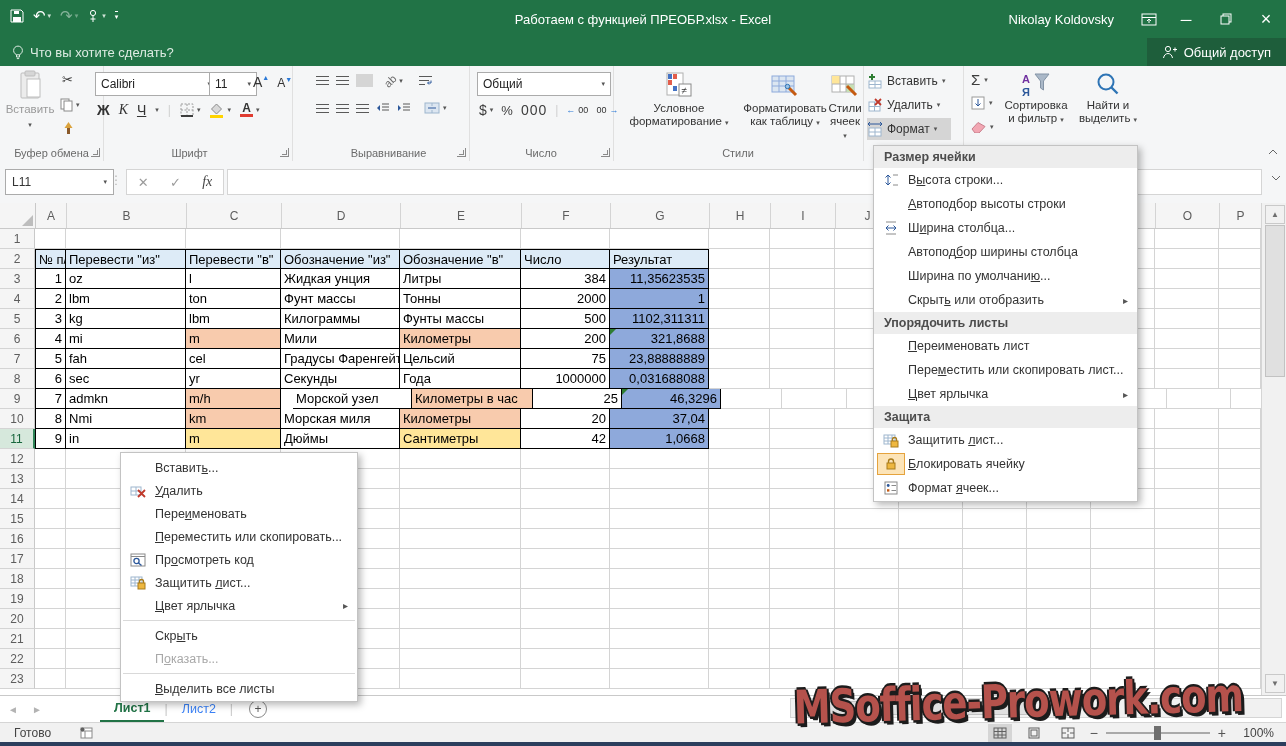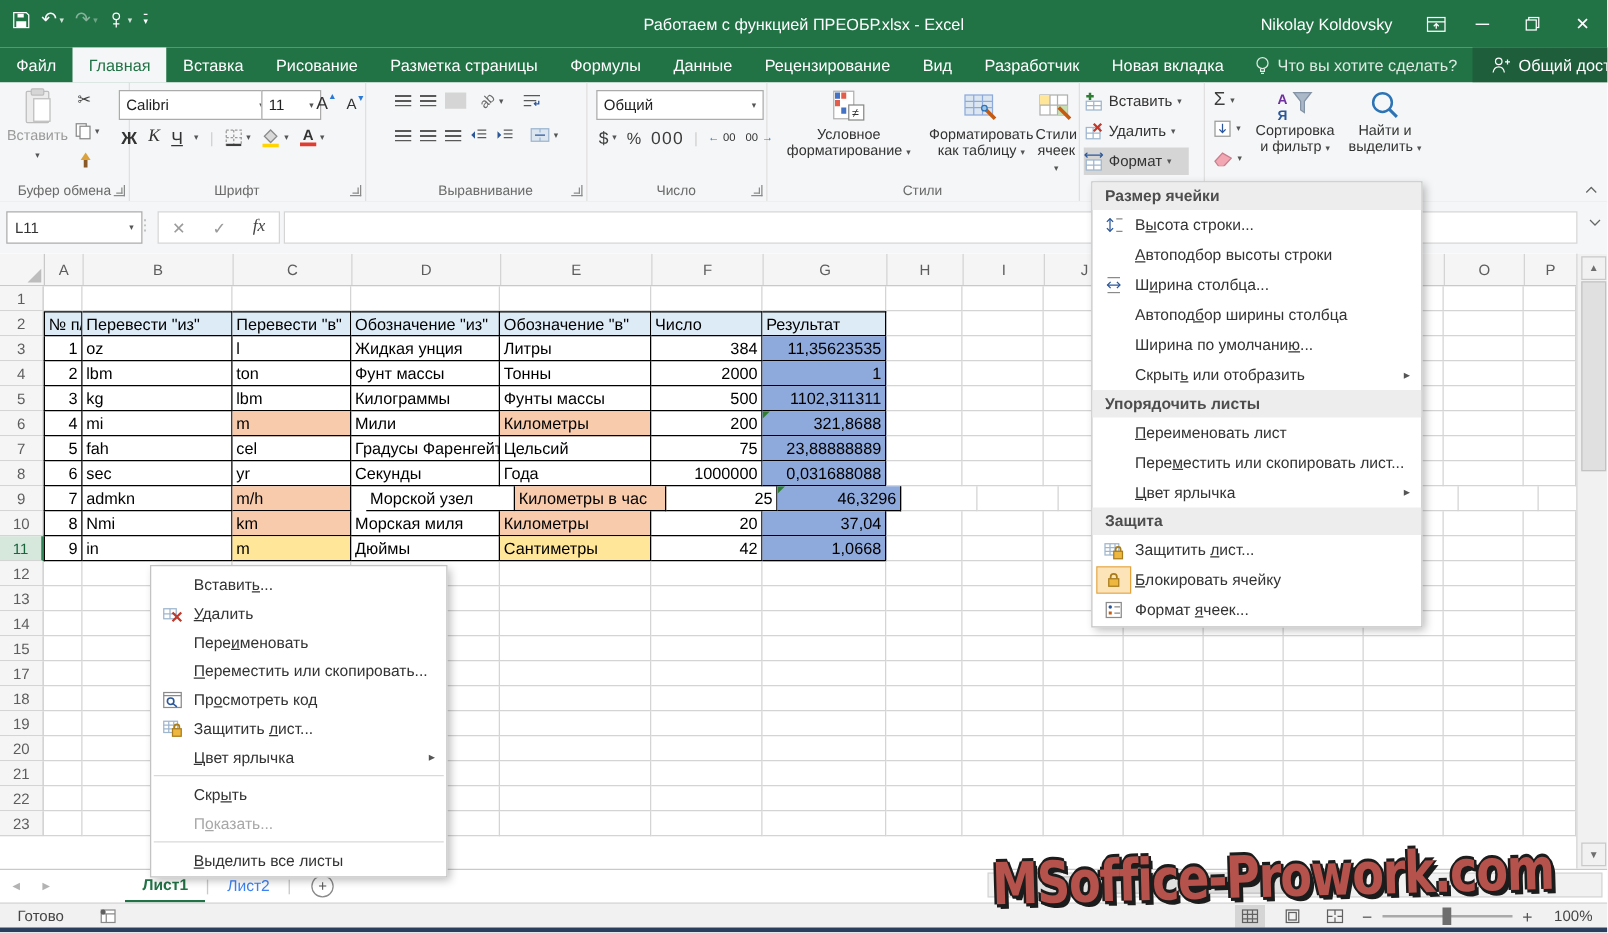--- a/index.html
+++ b/index.html
@@ -179,33 +179,20 @@
         <svg width="12" height="12">
             <rect x="3" y="1" width="8" height="8" fill="none" stroke="#fff"></rect>
             <rect x="1" y="3" width="8" height="8" fill="#217346" stroke="#fff"></rect>
           </svg>
       </span>
       <span class="winbtn" style="font-size:18px;">×</span>
     </div>
   </div>
 
   <div class="tabrow">
-    <div style="display:flex;" id="ribbon-tabs">
-        <div class="rtab">Файл</div>
-        <div class="rtab active">Главная</div>
-        <div class="rtab">Вставка</div>
-        <div class="rtab">Рисование</div>
-        <div class="rtab">Разметка страницы</div>
-        <div class="rtab">Формулы</div>
-        <div class="rtab">Данные</div>
-        <div class="rtab">Рецензирование</div>
-        <div class="rtab">Вид</div>
-        <div class="rtab">Разработчик</div>
-        <div class="rtab">Новая вкладка</div>
-      </div>
     <div class="tellme">
       <svg width="12" height="15">
           <circle cx="6" cy="5.5" r="4.4" fill="none" stroke="#ddebe2"></circle>
           <path d="M4.5 10v2h3v-2M4.8 13.6h2.4" stroke="#ddebe2" fill="none"></path>
         </svg>
       <span>Что вы хотите сделать?</span>
     </div>
     <div class="share">
       <svg width="15" height="14">
           <circle cx="6" cy="4" r="2.6" fill="none" stroke="#fff"></circle>
@@ -796,20 +783,39 @@
           <div class="cell" style="width: 65px;"></div>
           <div class="cell" style="width: 64px;"></div>
           <div class="cell" style="width: 64px;"></div>
           <div class="cell" style="width: 64px;"></div>
           <div class="cell" style="width: 64px;"></div>
           <div class="cell" style="width: 64px;"></div>
           <div class="cell" style="width: 64px;"></div>
           <div class="cell" style="width: 42px;"></div>
         </div>
         <div class="grow">
+          <div class="rowhdr">16</div>
+          <div class="cell" style="width: 31px;"></div>
+          <div class="cell" style="width: 120px;"></div>
+          <div class="cell" style="width: 95px;"></div>
+          <div class="cell" style="width: 119px;"></div>
+          <div class="cell" style="width: 121px;"></div>
+          <div class="cell" style="width: 89px;"></div>
+          <div class="cell" style="width: 99px;"></div>
+          <div class="cell" style="width: 61px;"></div>
+          <div class="cell" style="width: 65px;"></div>
+          <div class="cell" style="width: 64px;"></div>
+          <div class="cell" style="width: 64px;"></div>
+          <div class="cell" style="width: 64px;"></div>
+          <div class="cell" style="width: 64px;"></div>
+          <div class="cell" style="width: 64px;"></div>
+          <div class="cell" style="width: 64px;"></div>
+          <div class="cell" style="width: 42px;"></div>
+        </div>
+        <div class="grow">
           <div class="rowhdr">17</div>
           <div class="cell" style="width: 31px;"></div>
           <div class="cell" style="width: 120px;"></div>
           <div class="cell" style="width: 95px;"></div>
           <div class="cell" style="width: 119px;"></div>
           <div class="cell" style="width: 121px;"></div>
           <div class="cell" style="width: 89px;"></div>
           <div class="cell" style="width: 99px;"></div>
           <div class="cell" style="width: 61px;"></div>
           <div class="cell" style="width: 65px;"></div>

